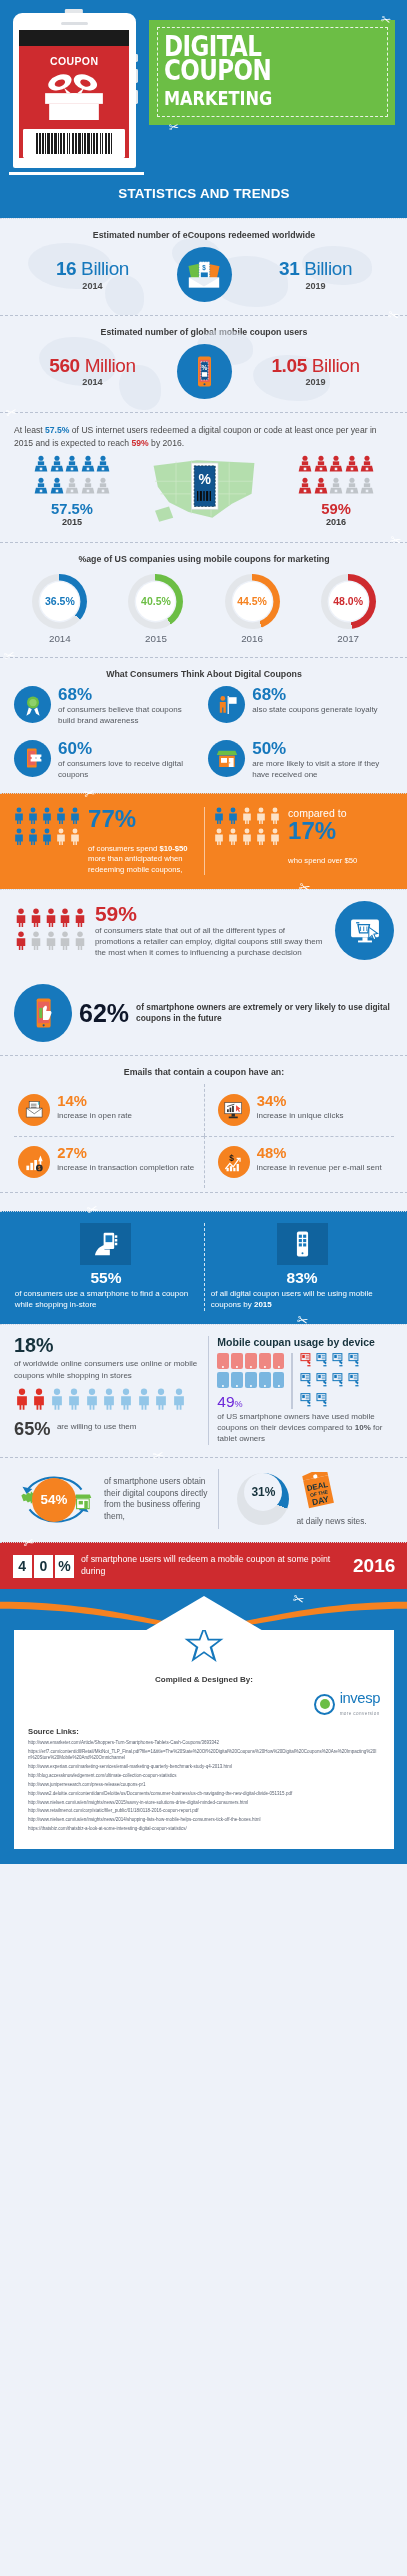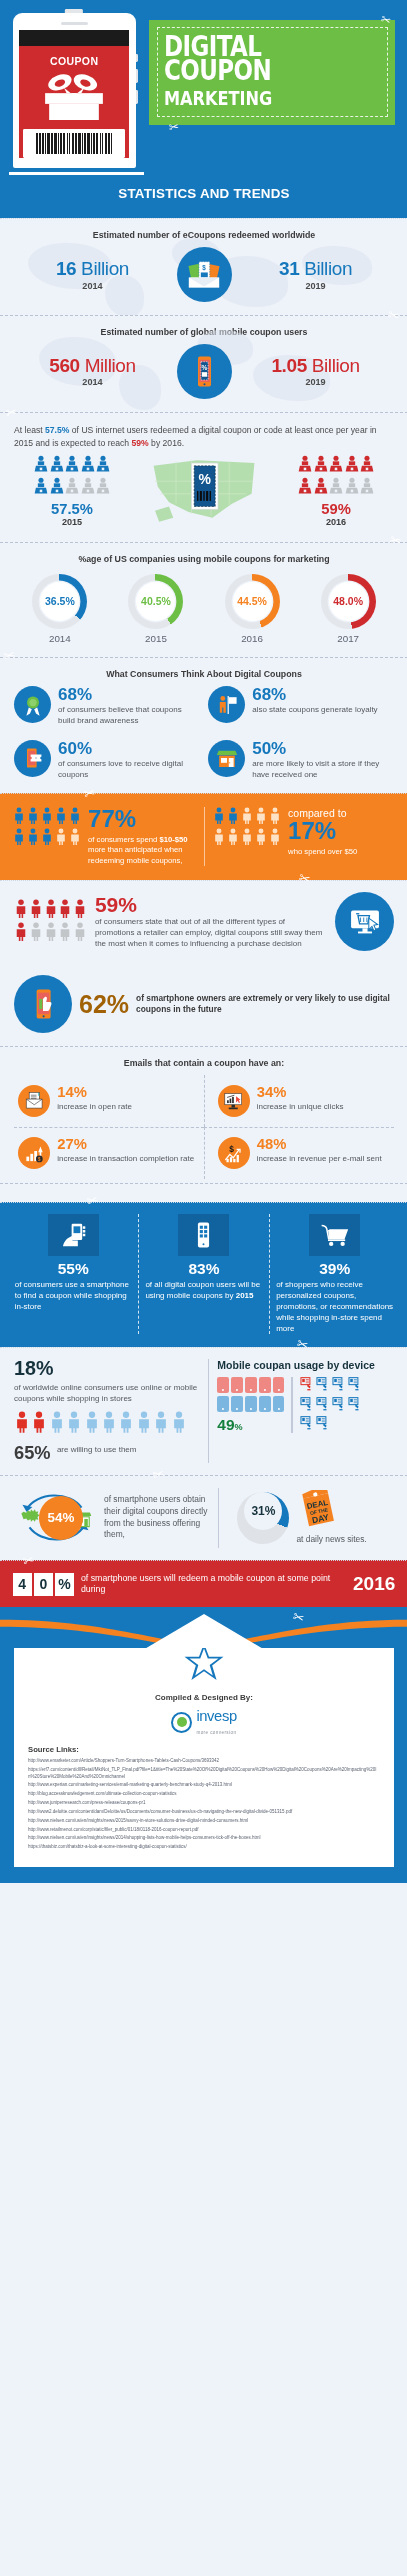--- a/index.html
+++ b/index.html
@@ -113,33 +113,33 @@
   .cell .ico { flex:0 0 37px; height:37px; border-radius:50%; background:#1678bc;
                display:flex; align-items:center; justify-content:center; }
   .cell .pct { font-size:17px; font-weight:bold; color:#1678bc; line-height:1; }
   .cell .txt { font-size:8px; line-height:1.35; color:#55595f; margin-top:2.1px; }
 
   
   .orange { background:#f58220; padding:12.7px 12.7px 14px; display:flex; gap:8.4px; position:relative; }
   .orange .half { flex:1; display:flex; gap:7px; }
   .orange .divider { width:0.7px; background:rgba(255,255,255,.55); }
   .orange .pct { font-size:24px; font-weight:bold; color:#1678bc; line-height:1; }
-  .orange .txt { font-size:7.7px; line-height:1.35; color:#fff; margin-top:4px; }
+  .orange .txt { font-size:7.7px; line-height:1.35; color:#fff; margin-top:13px; }
   .orange .txt b { color:#fff; }
   .orange .cmp { font-size:10.5px; color:#fff; line-height:1.2; }
   .pgrid { display:grid; grid-template-columns:repeat(5,12px); gap:2.1px 2.1px; align-content:start; }
 
   
   .row59 { display:flex; gap:8.4px; align-items:center; }
   .row59 .pct { font-size:21px; font-weight:bold; color:#ce2b2f; line-height:1; }
   .row59 .txt { font-size:8px; line-height:1.4; color:#55595f; margin-top:1.4px; }
 
   
   .row62 { display:flex; align-items:center; gap:7px; }
-  .row62 .pct { font-size:25px; font-weight:bold; color:#a16207; line-height:1; }
+  .row62 .pct { font-size:25px; font-weight:bold; color:#0f172a; line-height:1; }
   .row62 .txt { font-size:8.4px; font-weight:bold; line-height:1.3; color:#3b3b3b; }
 
   
   .emailgrid { display:grid; grid-template-columns:1fr 1fr; }
   .emailcell { display:flex; gap:7px; padding:9.8px 4.2px; align-items:flex-start; }
   .emailcell.bl { border-left:1.1px dashed #b9c2d2; padding-left:12.7px; }
   .emailcell.bt { border-top:1.1px dashed #b9c2d2; }
   .emailcell .ico { flex:0 0 32px; height:32px; border-radius:50%; background:#f58220;
                     display:flex; align-items:center; justify-content:center; }
   .emailcell .pct { font-size:14.8px; font-weight:bold; color:#f58220; line-height:1; }
@@ -167,21 +167,21 @@
   .p65 .txt { font-size:8px; line-height:1.3; color:#55595f; }
   .dev { flex:1; }
   .dev h3 { font-size:10.5px; font-weight:bold; color:#16323c; line-height:1.15; margin-bottom:5.6px; }
   .dev-body { display:flex; gap:7px; }
   .dev .divider2 { width:1.1px; background:#c2cada; }
   .phgrid { display:grid; grid-template-columns:repeat(5,11.2px); gap:2.8px; }
   .ph { width:11.2px; height:16px; border-radius:2.1px; position:relative; }
   .ph:after { content:""; position:absolute; bottom:1.4px; left:50%; transform:translateX(-50%);
               width:2.1px; height:2.1px; background:#fff; border-radius:50%; }
   .cardgrid { display:grid; grid-template-columns:repeat(4,13.4px); gap:3.5px 2.8px; }
-  .p49 { font-size:15.5px; font-weight:bold; color:#15803d; margin-top:5.6px; line-height:1; }
+  .p49 { font-size:15.5px; font-weight:normal; color:#6d28d9; margin-top:5.6px; line-height:1; }
   .p49 small { font-size:9.1px; }
   .dev .txt { font-size:8px; line-height:1.35; color:#55595f; margin-top:2.8px; }
 
   
   .row54 { display:flex; align-items:center; gap:7px; }
   .circ54 { width:44px; height:44px; border-radius:50%; background:#f58220; color:#fff;
             font-size:13.4px; font-weight:bold; display:flex; align-items:center; justify-content:center; }
   .row54 .txt { font-size:8.4px; line-height:1.4; color:#55595f; }
   .d31 { width:52px; height:52px; border-radius:50%; position:relative;
          display:flex; align-items:flex-start; justify-content:center; }
@@ -196,21 +196,21 @@
   .digits span { background:#fff; color:#16323c; font-weight:bold; font-size:14px;
                  width:19px; height:23px; display:flex; align-items:center; justify-content:center; }
   .redband .txt { color:#fff; font-size:8.8px; line-height:1.35; flex:1; }
   .redband .yr { color:#fff; font-size:19px; font-weight:bold; }
 
   
   .footer { background:#1678bc; position:relative; padding:0 0 15.5px; }
   .ribbon { height:41px; position:relative; overflow:hidden; }
   .white-card { background:#fff; margin:0 14px; padding:11.2px 14px 14px; }
   .cby { text-align:center; font-size:8px; font-weight:bold; color:#3b3b3b; margin-bottom:7px; }
-  .logo { display:flex; align-items:center; justify-content:center; gap:4.2px; margin-bottom:9.8px; }
+  .logo { display:flex; align-items:center; justify-content:flex-end; gap:4.2px; margin-bottom:9.8px; }
   .logo .mark { width:21px; height:21px; border-radius:50%; border:2.8px solid #1678bc; position:relative; }
   .logo .mark:after { content:""; position:absolute; inset:3.5px; border-radius:50%; background:#6cbe45; }
   .logo .wordmark { font-size:14.8px; color:#1678bc; letter-spacing:-0.4px; line-height:1; }
   .logo .tag { font-size:4.6px; color:#8a919b; letter-spacing:0.4px; }
   .srchead { font-size:7.7px; font-weight:bold; color:#3b3b3b; margin-bottom:3.5px; }
   .links { list-style:none; }
   .links li { font-size:4.5px; line-height:1.5; color:#5b6270; word-break:break-all; margin-bottom:2.1px; }
 </style>
 </head>
 <body>
@@ -921,33 +921,20 @@
             <rect x="19" y="14" width="5" height="5"></rect>
               <rect x="26" y="14" width="5" height="5"></rect>
             <rect x="19" y="21" width="5" height="5"></rect>
               <rect x="26" y="21" width="5" height="5"></rect>
             </g>
           <circle cx="25" cy="37" r="1.6" fill="#1678bc"></circle>
         </svg>
       </div>
       <div class="pct">83%</div>
       <div class="txt"><span>of all digital coupon users will be using mobile coupons by </span><b>2015</b></div>
-    </div>
-    <div class="col">
-      <div class="tile">
-        <svg viewBox="0 0 50 44" width="32" height="28">
-          <path d="M4 7 c5 0 7 2 8 5 l3 16 h24 l5 -14 h-28" fill="none" stroke="#fff" stroke-width="2.4"></path>
-          <path d="M14 14 L44 14 L39 28 L16 28 Z" fill="#fff"></path>
-          <rect x="14" y="29" width="27" height="2.5" fill="#fff"></rect>
-          <circle cx="19" cy="36" r="3.4" fill="#fff"></circle>
-            <circle cx="37" cy="36" r="3.4" fill="#fff"></circle>
-        </svg>
-      </div>
-      <div class="pct">39%</div>
-      <div class="txt">of shoppers who receive personalized coupons, promotions, or recommendations while shopping in-store spend more</div>
     </div>
   </div>
 
   <div class="sec dotline">
     <span class="sc-float" style="right:100px;top:-11.2px;transform:rotate(16deg)">✂</span>
     <div class="two-col">
       <div class="p18">
         <div class="pct">18%</div>
         <div class="txt">of worldwide online consumers use online or mobile coupons while shopping in stores</div>
         <div class="people10" id="ppl18">
@@ -1123,20 +1110,21 @@
                   <g stroke="#1678bc" stroke-width="1">
                     <path d="M8.5 4h5"></path>
                     <path d="M8.5 6.5h5"></path>
                     <path d="M8.5 9h5"></path>
                   </g>
                   <path d="M11 11 l5 4 l-1 3 l-4 -3 Z" fill="#1678bc"></path>
                   <rect x="11" y="19" width="5" height="2" fill="#1678bc"></rect>
                 </svg></span>
             </div>
         </div>
+        <div class="txt"><span>of US smartphone owners have used mobile coupons on their devices compared to </span><b>10%</b><span> for tablet owners</span></div>
       </div>
     </div>
   </div>
 
   <div class="sec dashline">
     <span class="sc-float" style="left:153px;top:-9.8px;transform:rotate(-12deg)">✂</span>
     <div class="two-col" style="align-items:center">
       <div class="row54" style="flex:1.25">
         <div style="position:relative;width:83px;height:59px;flex:0 0 83px">
           <svg viewBox="0 0 118 84" width="83" height="59" style="position:absolute;inset:0">
@@ -1145,21 +1133,21 @@
             <path d="M100 54 A44 34 0 0 1 22 56" fill="none" stroke="#1678bc" stroke-width="3"></path>
             <path d="M106 60 L100 50 L92 57 Z" fill="#1678bc"></path>
             <path d="M12 42 l5 -4 l6 2 l4 -5 l6 3 l1 -6 l5 5 l4 -5 l2 6 l6 -1 l-2 6 l5 3 l-5 4 l2 6 l-6 -1 l-2 6 l-4 -5 l-5 5 l-1 -6 l-6 3 l-4 -5 l-6 2 Z" fill="#6cbe45" transform="translate(-2,-2) scale(.62) translate(8,20)"></path>
             <g transform="translate(88,30)">
               <path d="M0 5 h20 l2 5 h-24 Z" fill="#6cbe45"></path>
               <rect x="1" y="11" width="18" height="14" fill="#fff" stroke="#6cbe45" stroke-width="1.6"></rect>
               <rect x="4" y="14" width="6" height="5" fill="#6cbe45"></rect>
                 <rect x="12" y="14" width="5" height="11" fill="#6cbe45"></rect>
             </g>
           </svg>
-          <div class="circ54" style="position:absolute;left:25px;top:7.7px">54%</div>
+          <div class="circ54" style="position:absolute;left:18px;top:7.7px">54%</div>
         </div>
         <div class="txt">of smartphone users obtain their digital coupons directly from the business offering them,</div>
       </div>
       <div class="divider" style="height:60px"></div>
       <div style="flex:1;display:flex;align-items:center;gap:7px;padding-left:9.8px">
         <div class="d31" id="d31" style="background: conic-gradient(rgb(22, 120, 188) 0deg, rgb(22, 120, 188) 111.6deg, rgb(223, 227, 232) 111.6deg, rgb(223, 227, 232) 360deg);">
           <div class="hole">31%</div>
         </div>
         <div>
           <div style="width:44px;height:41px;position:relative">

